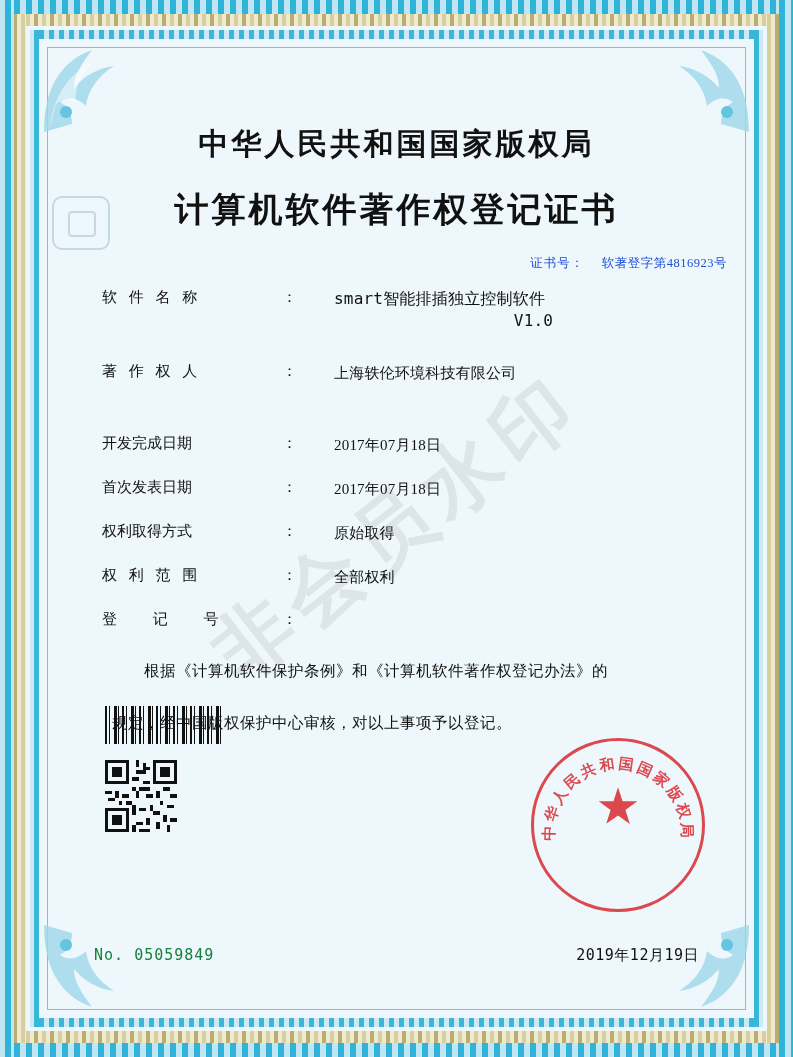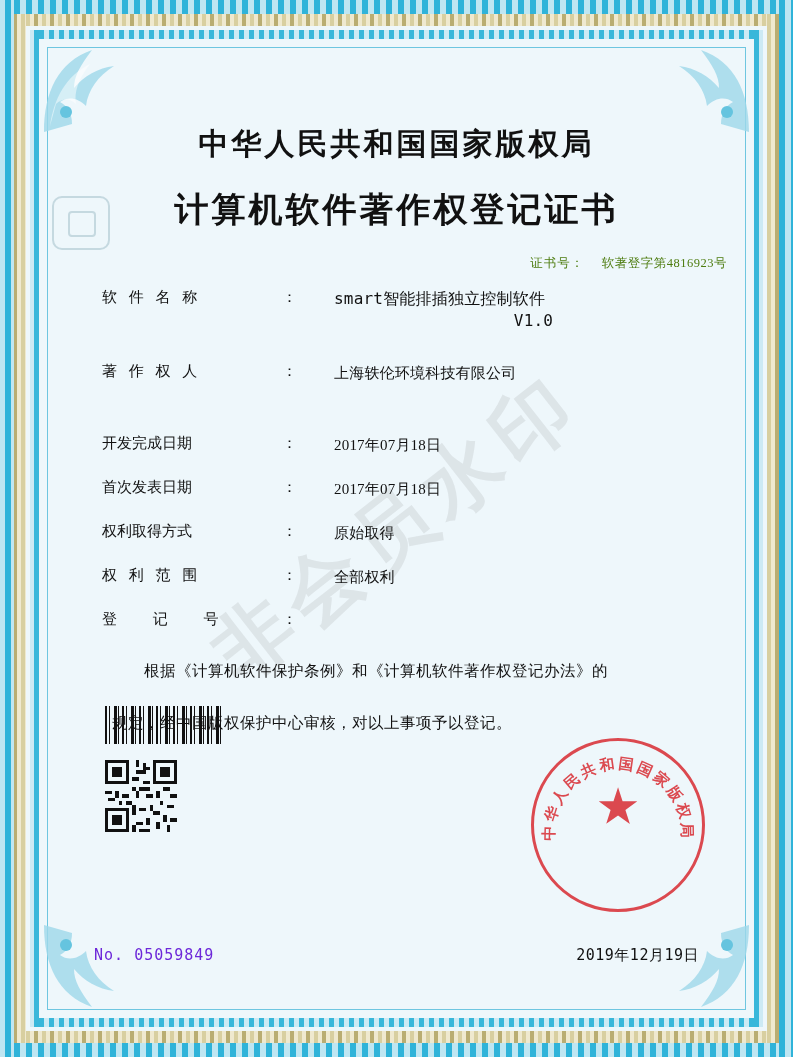--- a/index.html
+++ b/index.html
@@ -117,21 +117,21 @@
     font-size: 34px;
     letter-spacing: 3px;
     color: #111;
     font-weight: 700;
     margin-top: 22px;
   }
 
   .cert-no {
     text-align: right;
     font-size: 12.5px;
-    color: #4d7c0f;
+    color: #1d4ed8;
     margin-top: 22px;
     padding-right: 6px;
     letter-spacing: .5px;
   }
   .cert-no .lbl { letter-spacing: 1px; }
   .cert-no .val { margin-left: 14px; }
 
   .fields {
     margin-top: 16px;
     padding-left: 42px;
@@ -254,21 +254,21 @@
     position: absolute;
     left: 60px;
     right: 60px;
     bottom: 92px;
     display: flex;
     justify-content: space-between;
     align-items: baseline;
     z-index: 11;
   }
   .footer .serial {
-    color: #6d28d9;
+    color: #15803d;
     font-family: "DejaVu Sans Mono", "Liberation Mono", monospace;
     font-size: 15px;
     letter-spacing: 1px;
     padding-left: 34px;
   }
   .footer .issue-date {
     color: #111;
     font-size: 15px;
     letter-spacing: .5px;
     padding-right: 34px;

